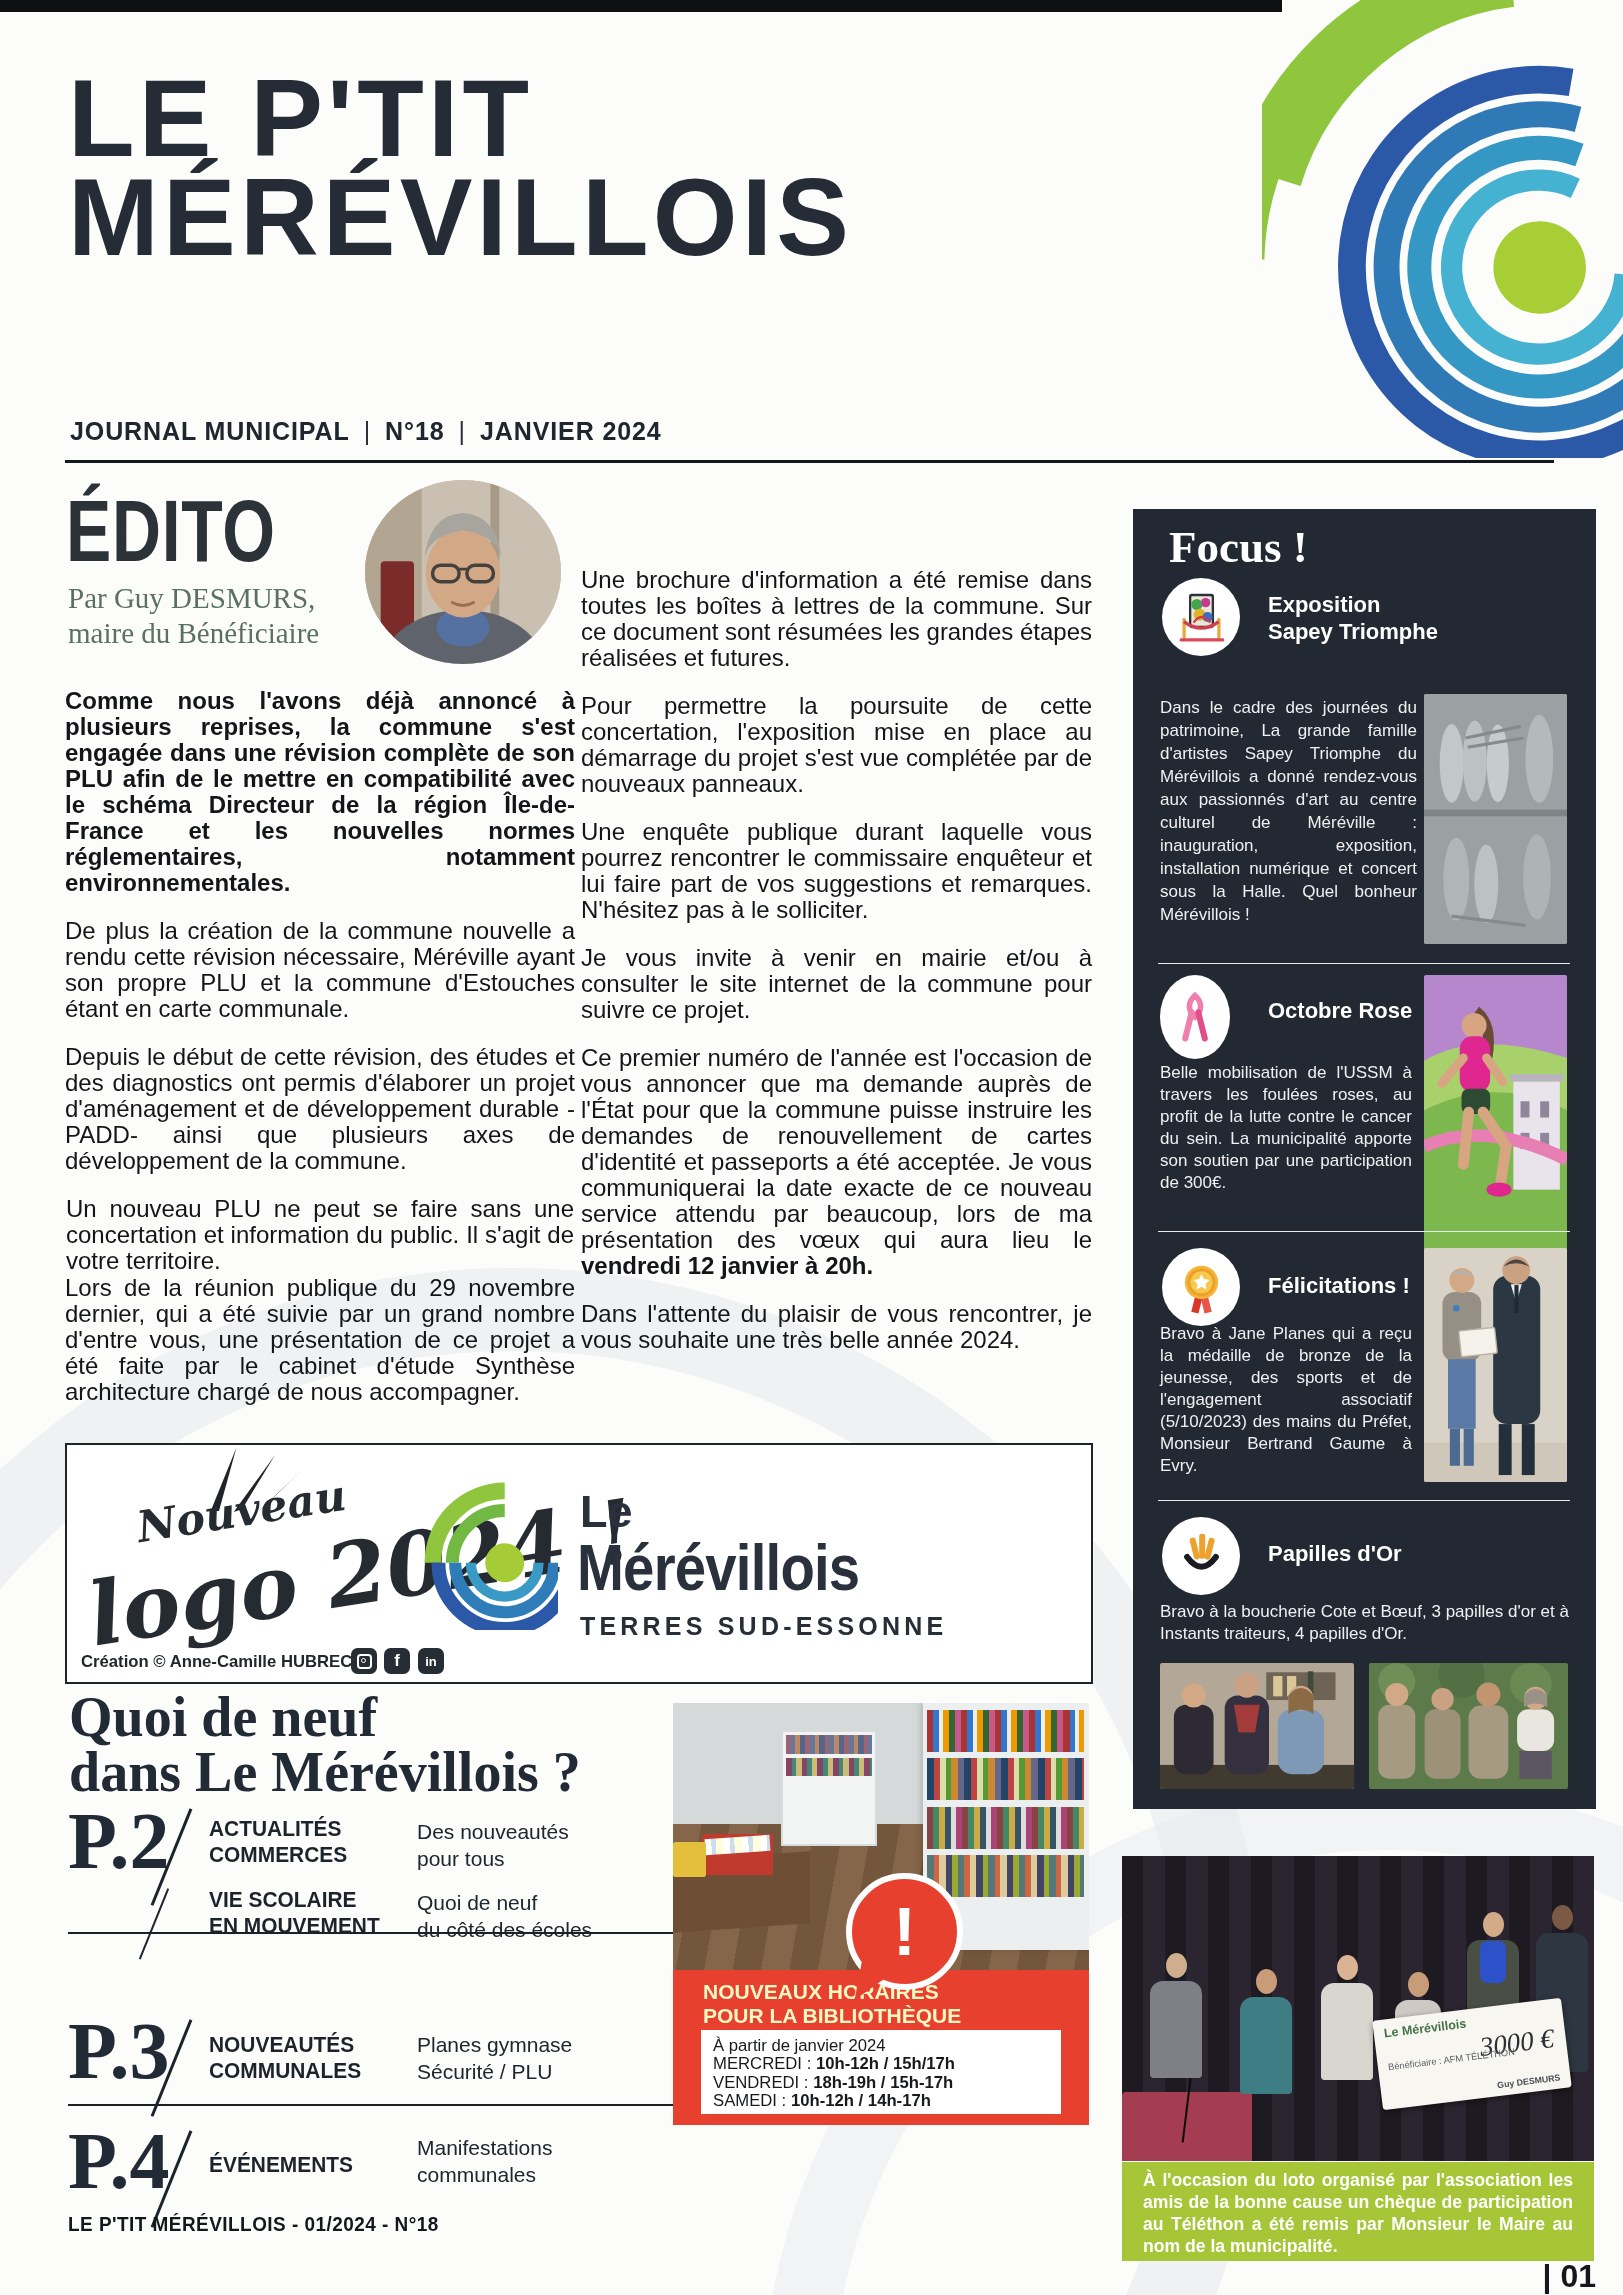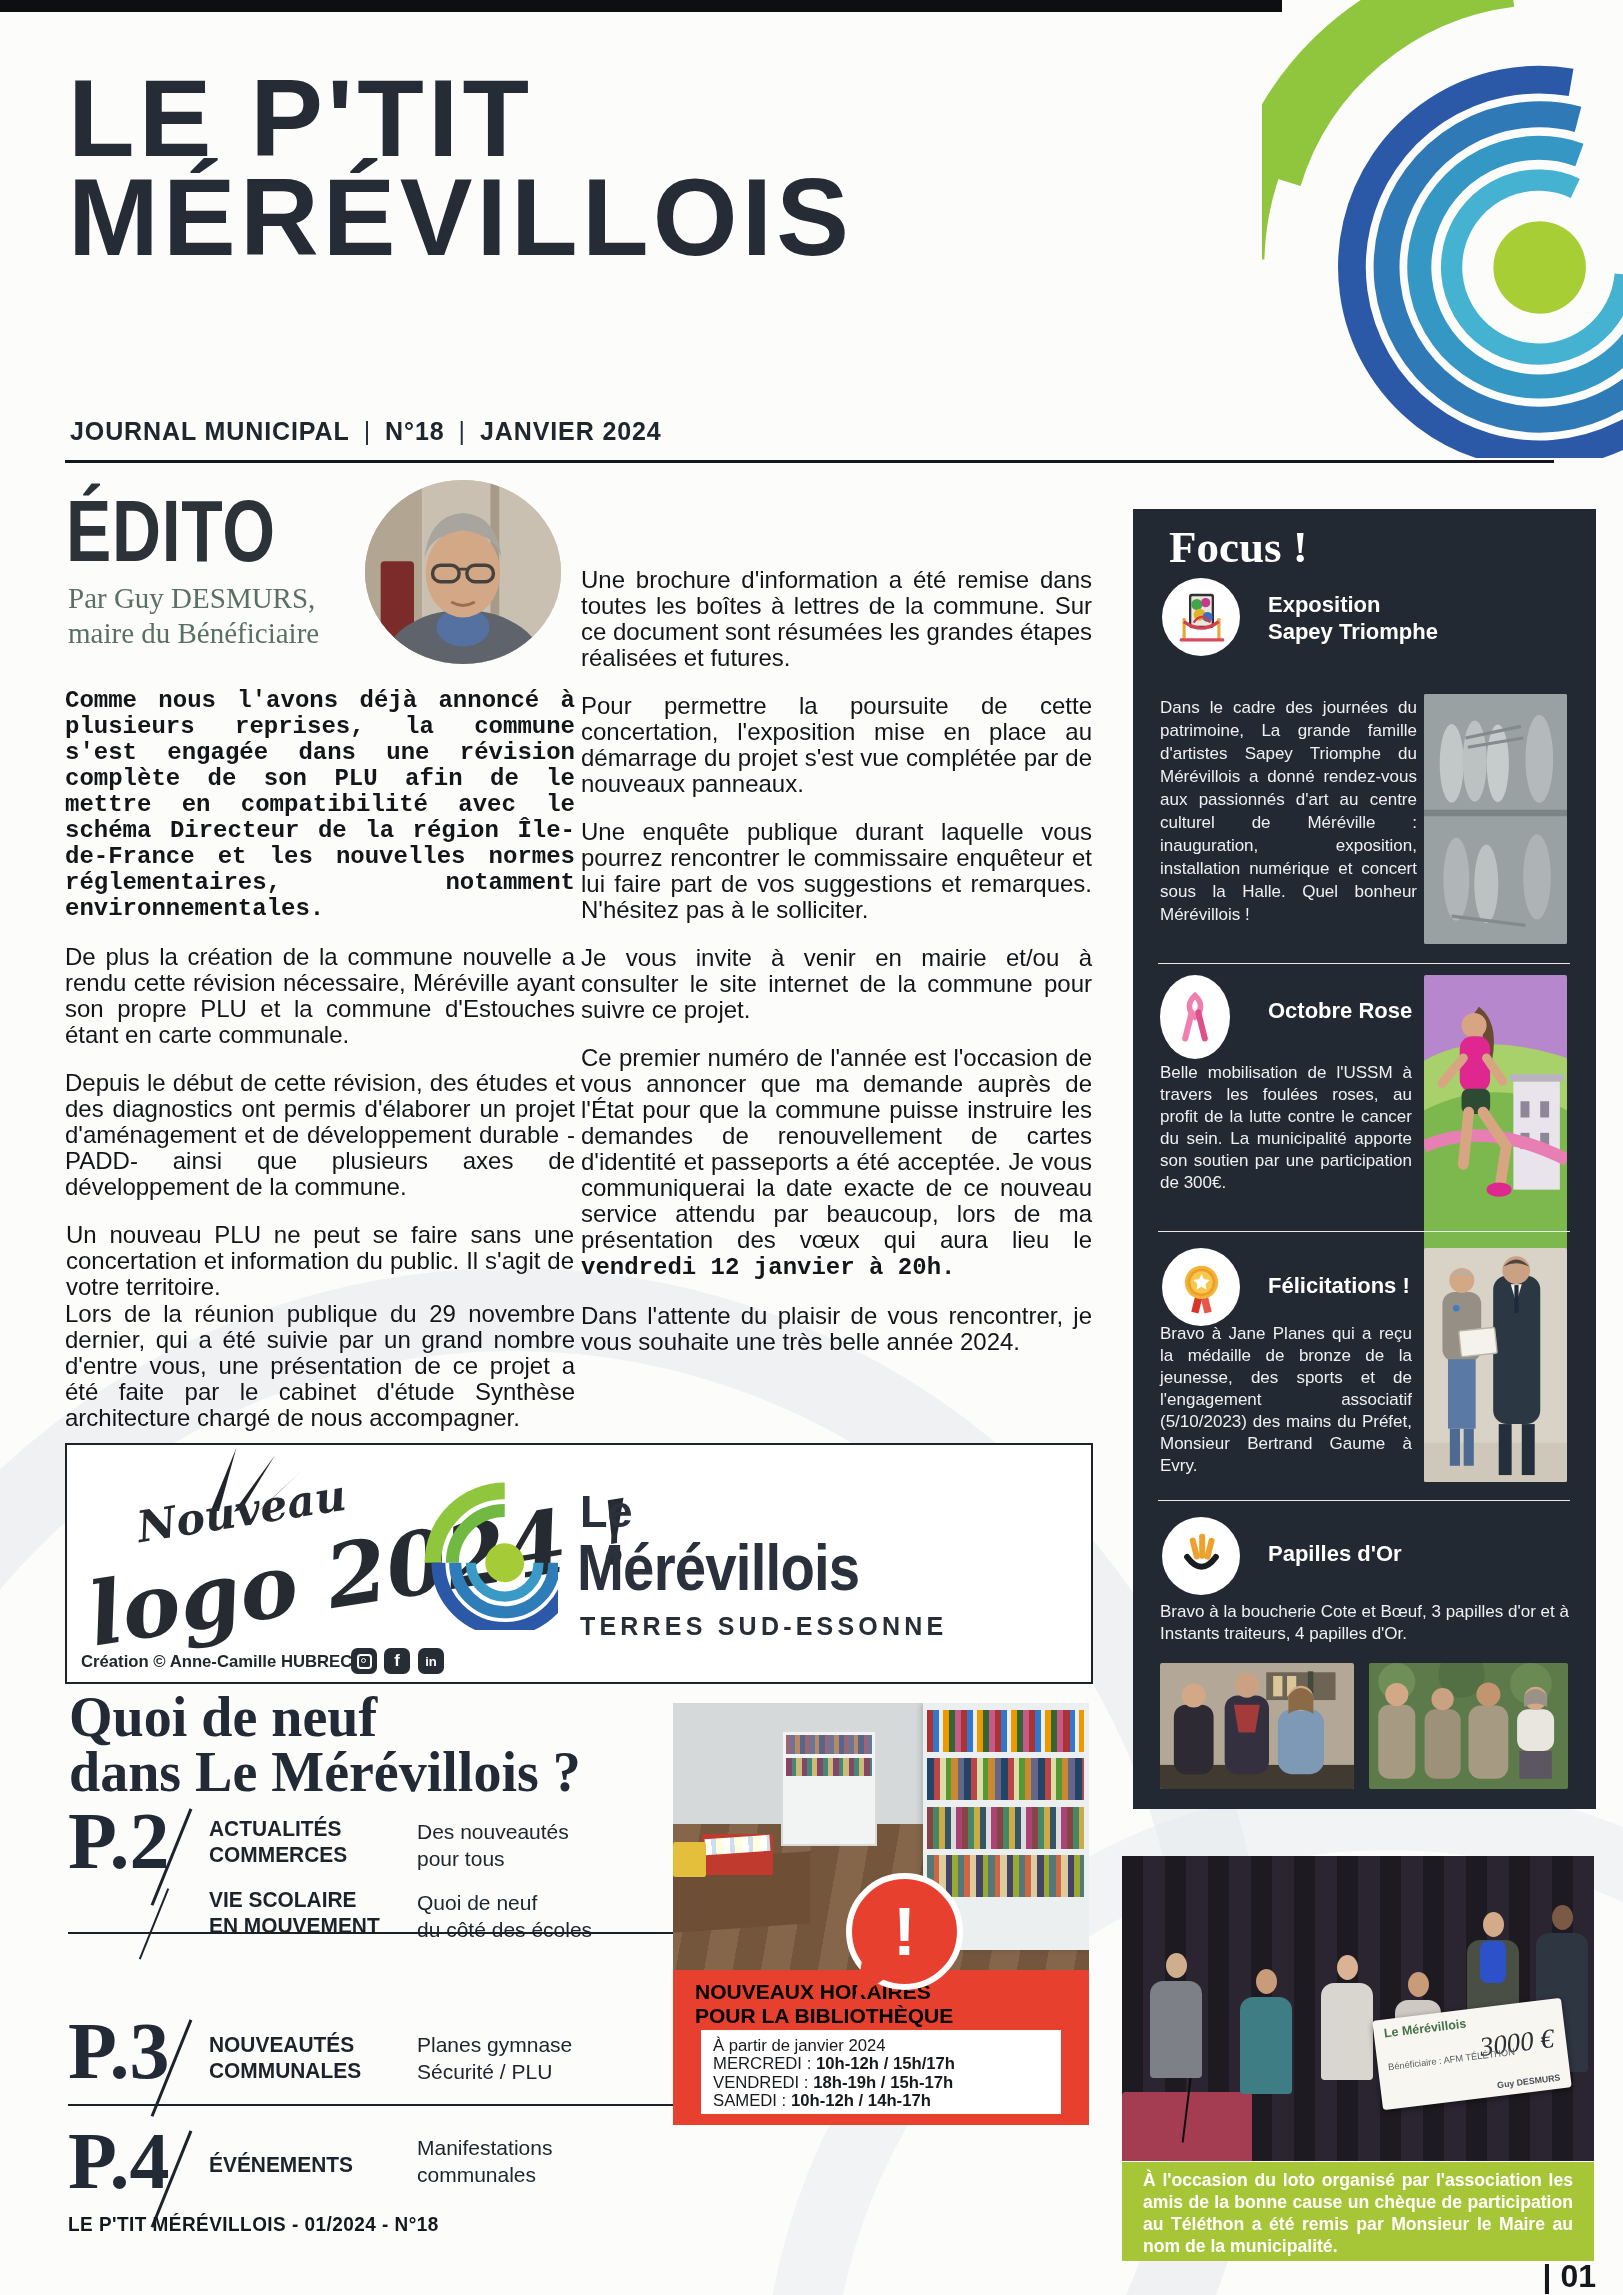--- a/index.html
+++ b/index.html
@@ -22,21 +22,21 @@
            transform:scaleX(.78);transform-origin:left top;letter-spacing:0.9px;z-index:2;}
   .byline{left:68px;top:581px;font-family:"Liberation Serif",serif;font-size:29px;
           line-height:35px;color:#5b7065;z-index:2;}
   .portrait{left:365px;top:480px;width:196px;height:184px;border-radius:50%;overflow:hidden;
             z-index:2;background:#c9c0b2;}
   .col{position:absolute;z-index:2;font-size:24px;line-height:26px;text-align:justify;color:#131518;}
   .col p{margin:0 0 22px 0;}
   .col p.tight{margin:1px;}
   .col1{left:65px;top:688px;width:510px;}
   .col2{left:581px;top:567px;width:511px;}
-  .bold{font-weight:bold;font-family:Liberation Mono, monospace;}
+  .bold{font-weight:bold;}
   
   .focus{left:1133px;top:509px;width:463px;height:1300px;background:#232933;z-index:2;color:#f3f4f5;}
   .fc-head{position:absolute;left:36px;top:11.6px;font-family:"Liberation Serif",serif;
            font-size:45px;font-weight:bold;color:#ffffff;}
   .fic{position:absolute;background:#fff;border-radius:50%;display:flex;align-items:center;justify-content:center;}
   .flabel{position:absolute;left:135px;font-size:22px;line-height:27px;font-weight:bold;color:#fff;}
   .ftext{position:absolute;left:27px;width:257px;font-size:17px;line-height:23px;text-align:justify;color:#eef0f2;}
   .fimg{position:absolute;left:291px;width:143px;overflow:hidden;border-radius:1.9px;}
   .fdiv{position:absolute;left:25.4px;width:412px;height:1.4px;background:#e8eaec;}
   
@@ -63,21 +63,21 @@
   .slash{position:absolute;background:#1d232b;transform:rotate(22deg);z-index:2;}
   .cat{position:absolute;font-size:22px;line-height:26px;font-weight:bold;color:#1d232b;z-index:2;
        transform:scaleX(.95);transform-origin:left top;letter-spacing:0;}
   .desc{position:absolute;font-size:21px;line-height:27px;color:#20262e;z-index:2;}
   .sumrule{position:absolute;left:68px;width:616px;height:1.9px;background:#1b2128;z-index:2;}
   .footline{left:68px;top:2213px;font-size:20.4px;font-weight:bold;color:#14181d;z-index:2;
             transform:scaleX(.93);transform-origin:left top;letter-spacing:0.5px;}
   
   .libphoto{left:673px;top:1703px;width:416px;height:268px;overflow:hidden;z-index:2;background:#cfd3d6;}
   .redbox{left:673px;top:1970px;width:416px;height:155px;background:#e8402f;z-index:2;}
-  .red-h{position:absolute;left:22px;top:10.2px;font-size:21px;line-height:24px;font-weight:bold;color:#000000;}
+  .red-h{position:absolute;left:30px;top:10.2px;font-size:21px;line-height:24px;font-weight:bold;color:#fef9c3;}
   .whitecard{position:absolute;left:28px;top:60px;width:360px;height:84px;background:#fff;box-sizing:border-box;
              padding:6.5px 12px;font-size:16.7px;line-height:18.5px;color:#17191c;}
   .whitecard .hrs{font-weight:bold;}
   .bubble{left:846px;top:1873px;width:105px;height:105px;background:#e8402f;border:6px solid #fff;
           border-radius:50%;z-index:3;display:flex;align-items:center;justify-content:center;}
   .bubble span{color:#fff;font-size:69px;font-weight:bold;line-height:1;}
   .btail{left:850px;top:1967px;width:0;height:0;border-top:36px solid #e8402f;border-left:14px solid transparent;
          border-right:15.7px solid transparent;transform:rotate(32deg);z-index:3;}
   
   .lotophoto{left:1122px;top:1856px;width:472px;height:305px;background:#26222a;overflow:hidden;z-index:2;}

